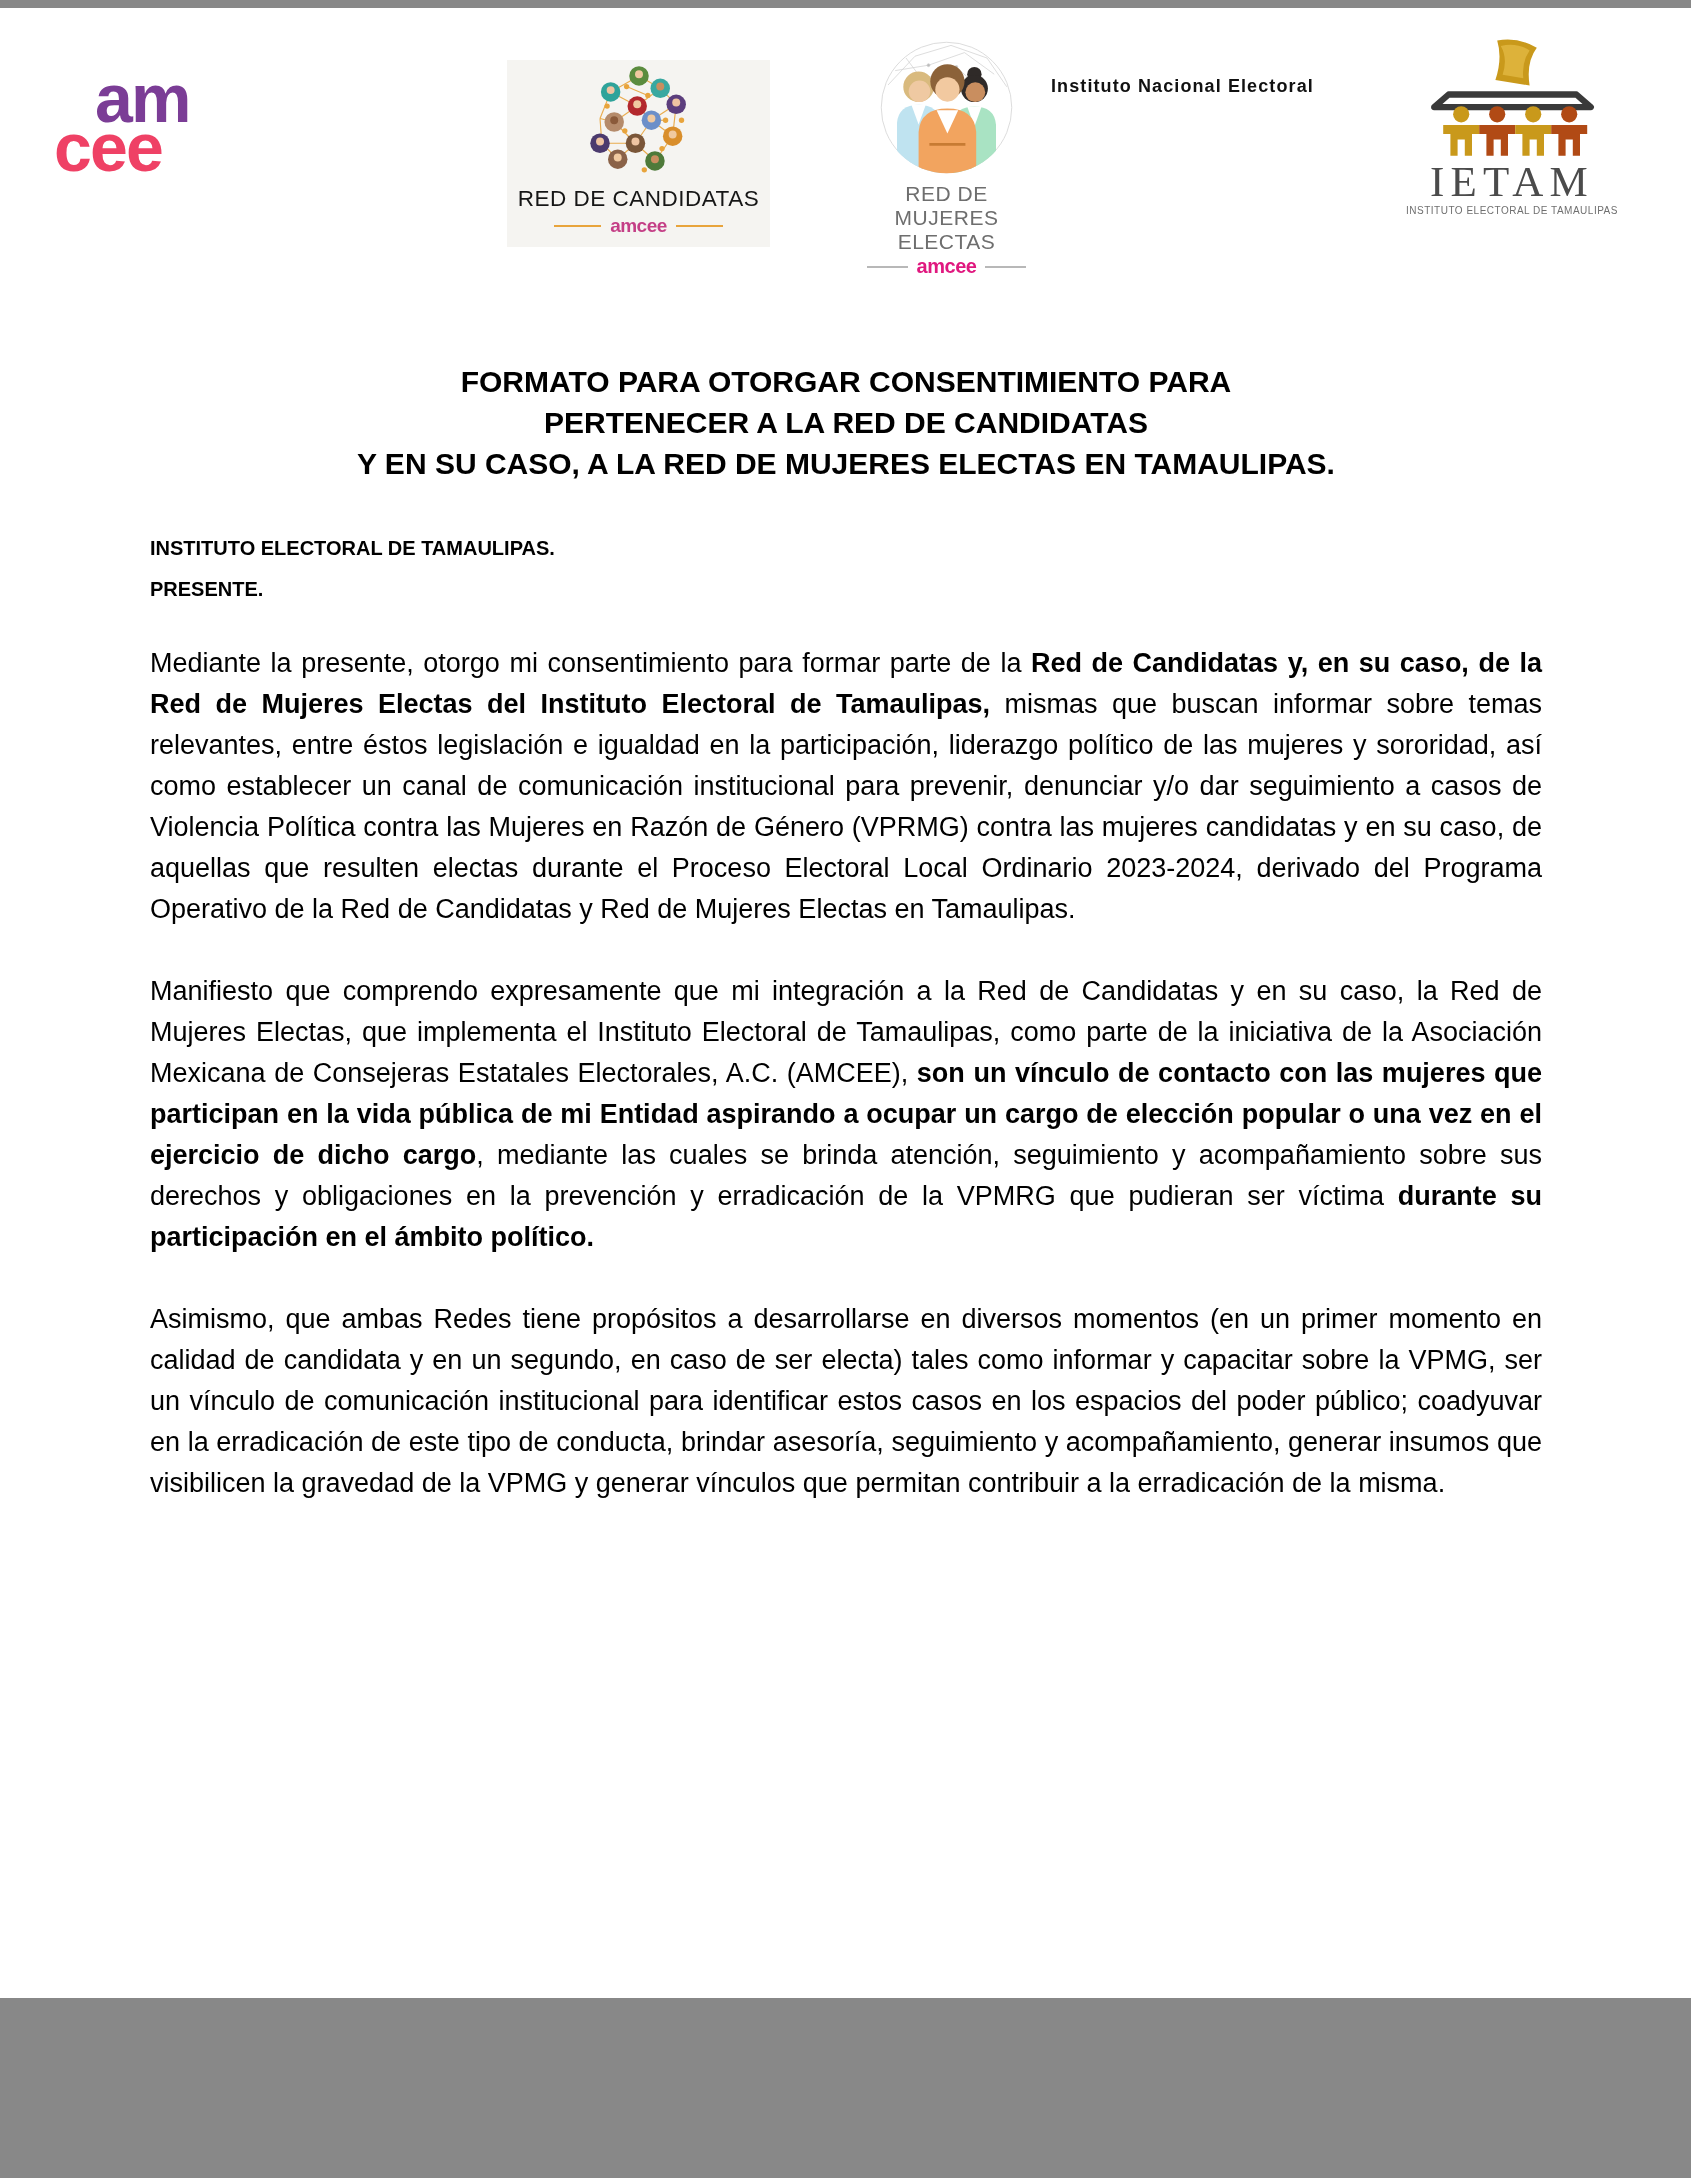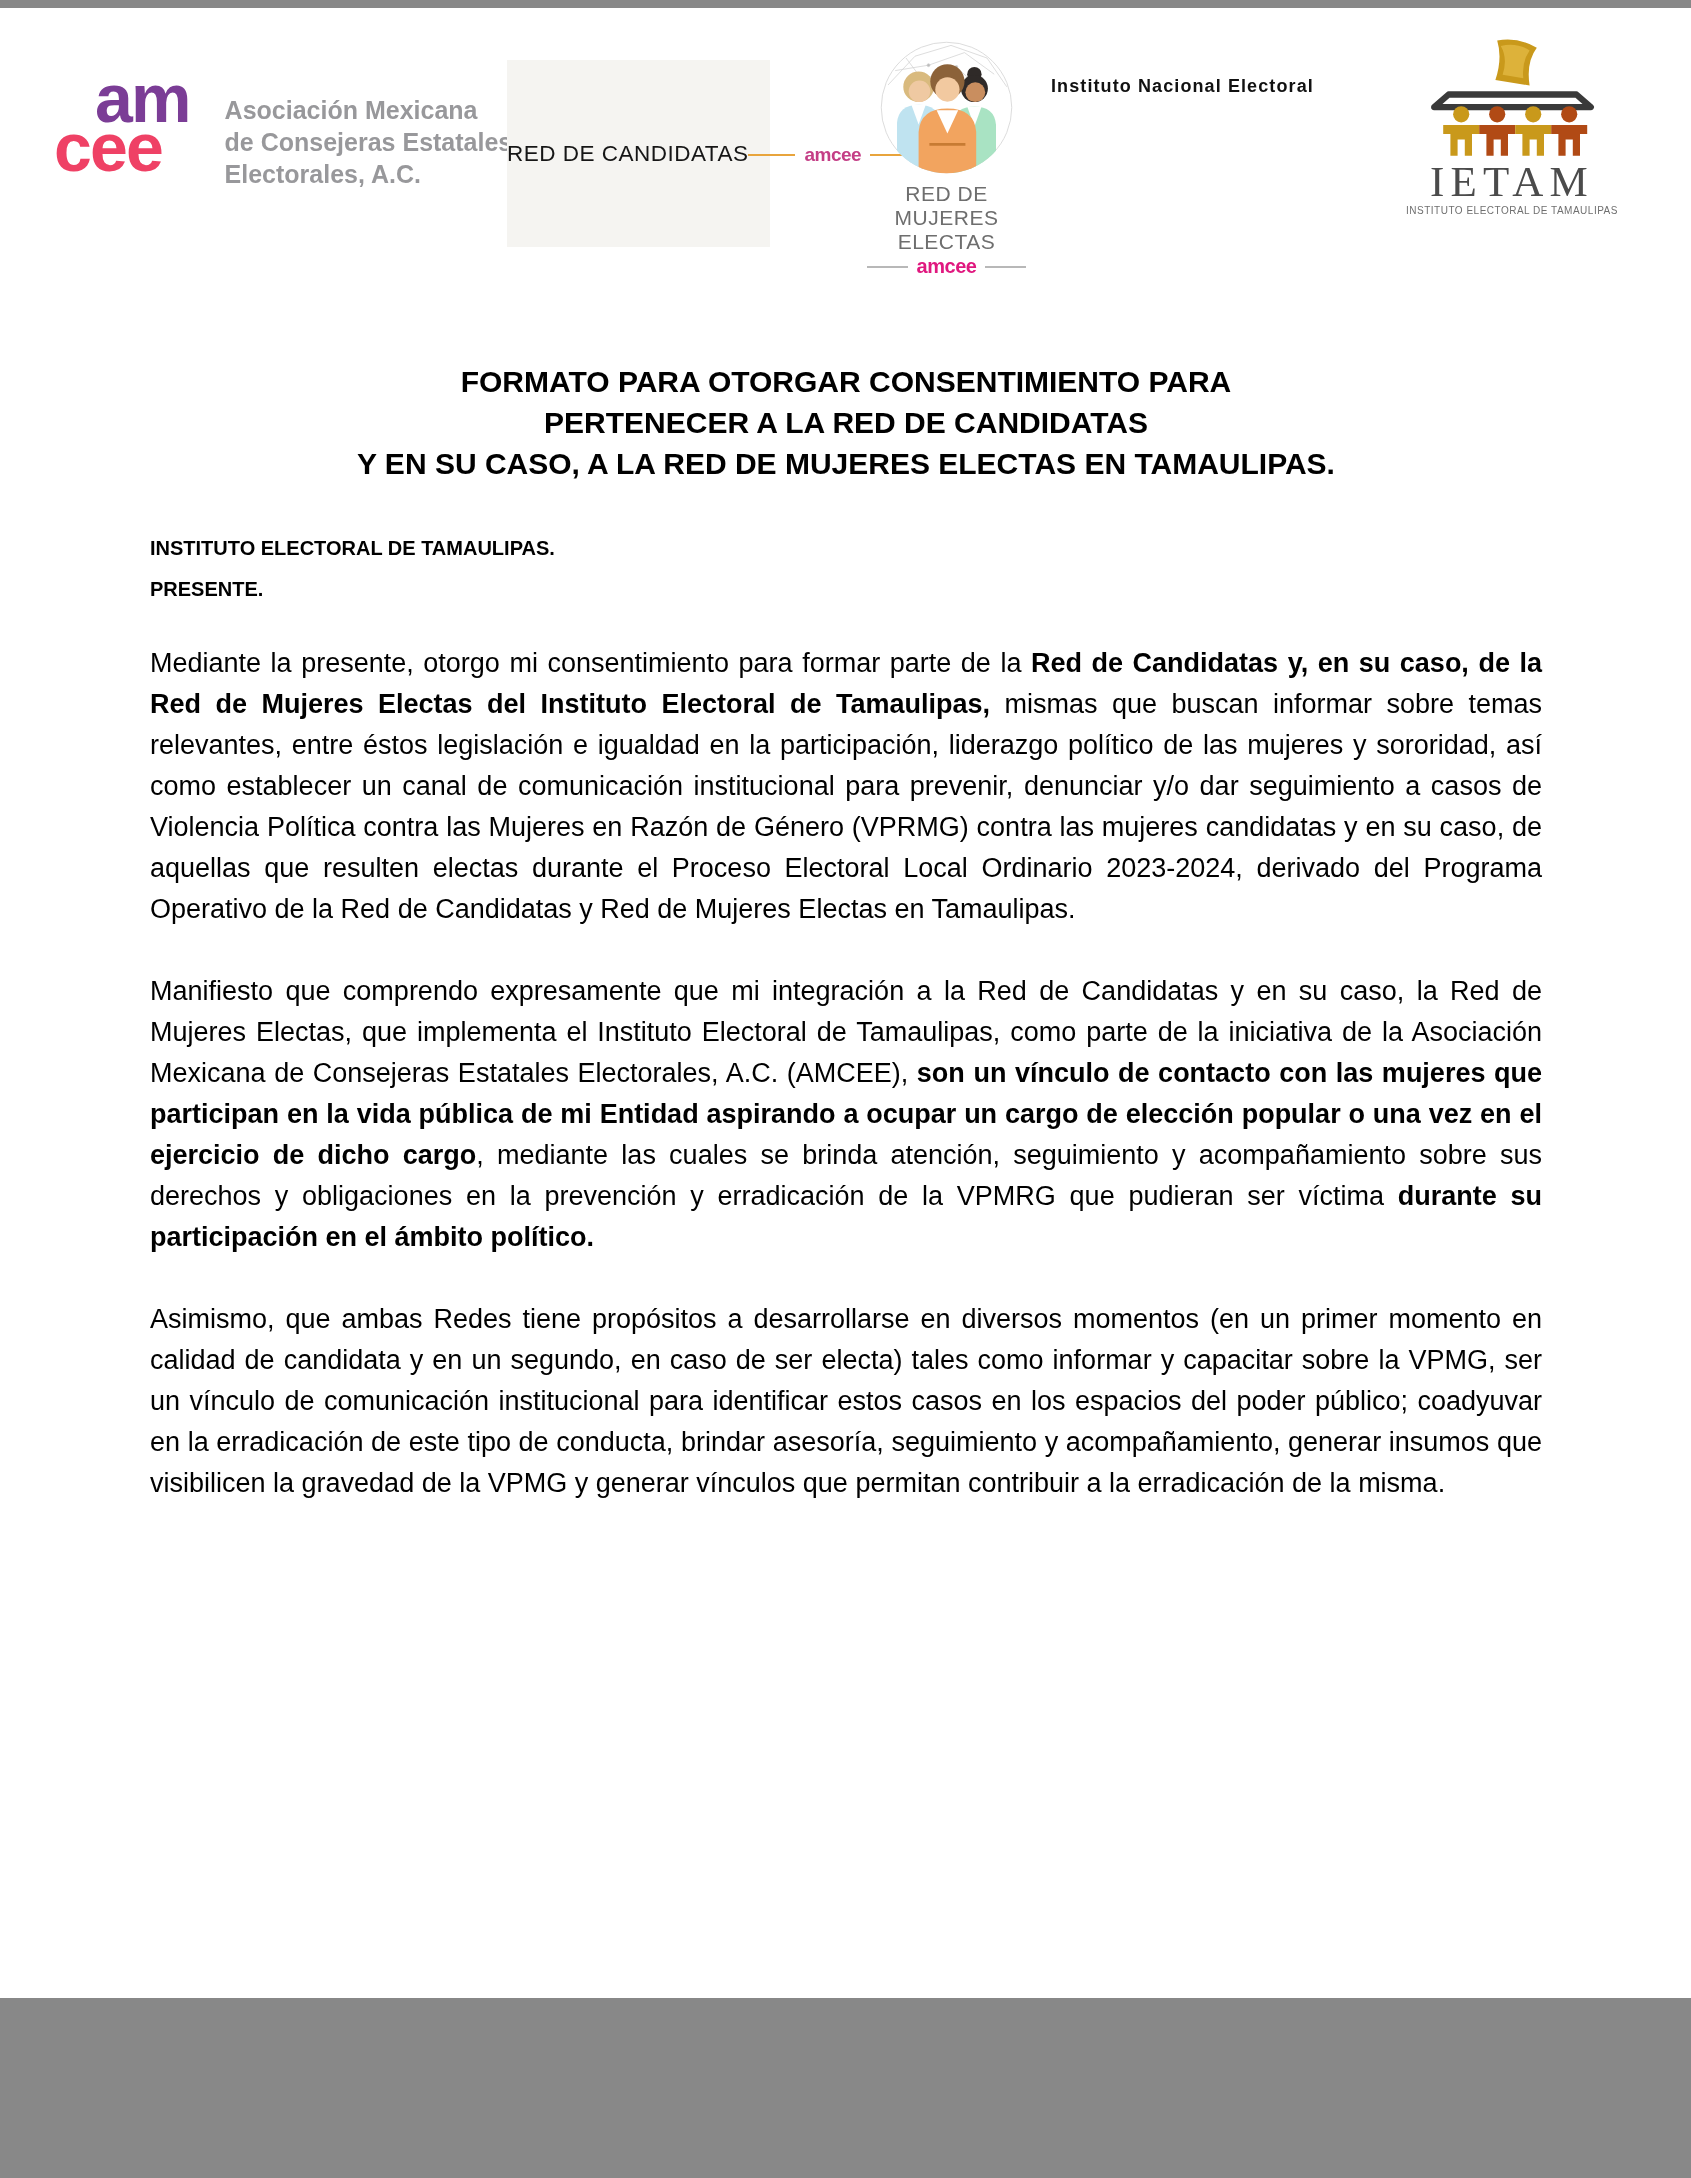--- a/index.html
+++ b/index.html
@@ -14,21 +14,21 @@
   }
   
   .amcee-logo{position:absolute;left:54px;top:63px;display:flex;gap:12.6px;}
   .amcee-mark{width:158px;line-height:54px;font-weight:800;letter-spacing:-1.8px;}
   .amcee-mark .row1{font-size:68px;color:#7B3D96;margin-left:41px;}
   .amcee-mark .row2{font-size:68px;color:#EF4165;margin-top:-5.4px;}
   .amcee-name{padding-top:23.4px;color:#98989B;font-weight:bold;font-size:25px;line-height:32px;}
 
   .candidatas-tile{
     position:absolute;left:507px;top:52px;width:263px;height:187px;
-    background:#f5f4f1;display:flex;align-items:center;
+    background:#f5f4f1;display:flex;flex-direction:column;align-items:center;
   }
   .candidatas-title{font-size:22.5px;color:#161616;letter-spacing:0.5px;margin-top:1.8px;white-space:nowrap;}
   .amcee-word-row{display:flex;align-items:center;gap:9px;margin-top:3.6px;}
   .amcee-word{font-weight:bold;font-size:19px;letter-spacing:-0.5px;}
   .candidatas-tile .amcee-word{color:#C43E86;}
   .rule-orange{display:inline-block;width:47px;height:1.8px;background:#E8A43C;}
   .rule-gray{display:inline-block;width:41px;height:1.8px;background:#b8b8b8;}
 
   .mujeres-tile{position:absolute;left:844px;top:32px;width:205px;text-align:center;}
   .mujeres-title{color:#6E6E6E;font-size:21px;line-height:24px;margin-top:3.6px;letter-spacing:0.5px;}
@@ -68,25 +68,20 @@
 <body>
 
 <div class="page">
 
   <div>
 
     <div class="amcee-logo">
       <div class="amcee-mark">
         <div class="row1">am</div>
         <div class="row2">cee</div>
-      </div>
-      <div class="amcee-name">
-        <div>Asociación Mexicana</div>
-        <div>de Consejeras Estatales</div>
-        <div>Electorales, A.C.</div>
       </div>
     </div>
 
     <div class="candidatas-tile">
       <svg width="128" height="124" viewBox="0 0 140 140">
         <g stroke="#E8A43C" stroke-width="1.3" opacity="0.9">
           <line x1="70" y1="18" x2="38" y2="36"></line>
             <line x1="70" y1="18" x2="94" y2="32"></line>
           <line x1="38" y1="36" x2="68" y2="52"></line>
             <line x1="94" y1="32" x2="68" y2="52"></line>

